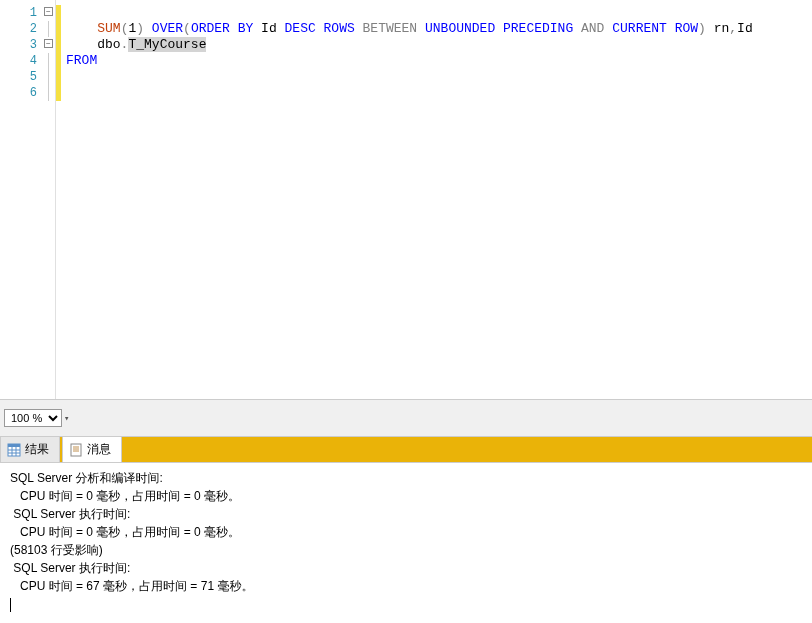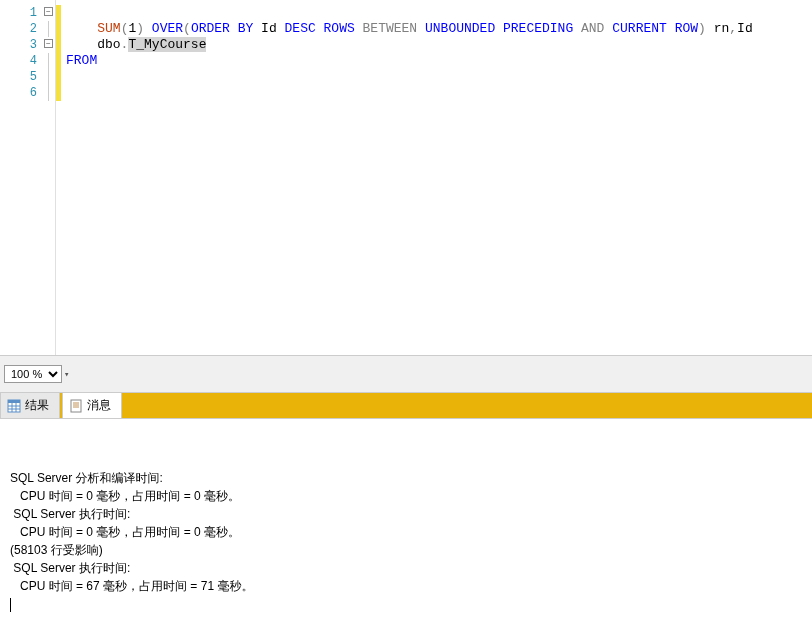--- a/index.html
+++ b/index.html
@@ -136,21 +136,20 @@
     .messages-pane {
       flex: 0 0 auto;
       height: 160px;
       background: #fff;
       padding: 6px 10px;
       font-family: "Microsoft YaHei", SimSun, sans-serif;
       font-size: 12px;
       color: #000;
       overflow-y: auto;
       line-height: 18px;
-      margin-top: 44px;
     }
     .msg-line { white-space: pre; }
     .cursor-line {
       display: inline-block;
       width: 1px;
       height: 14px;
       background: #000;
       vertical-align: middle;
     }
   </style>

